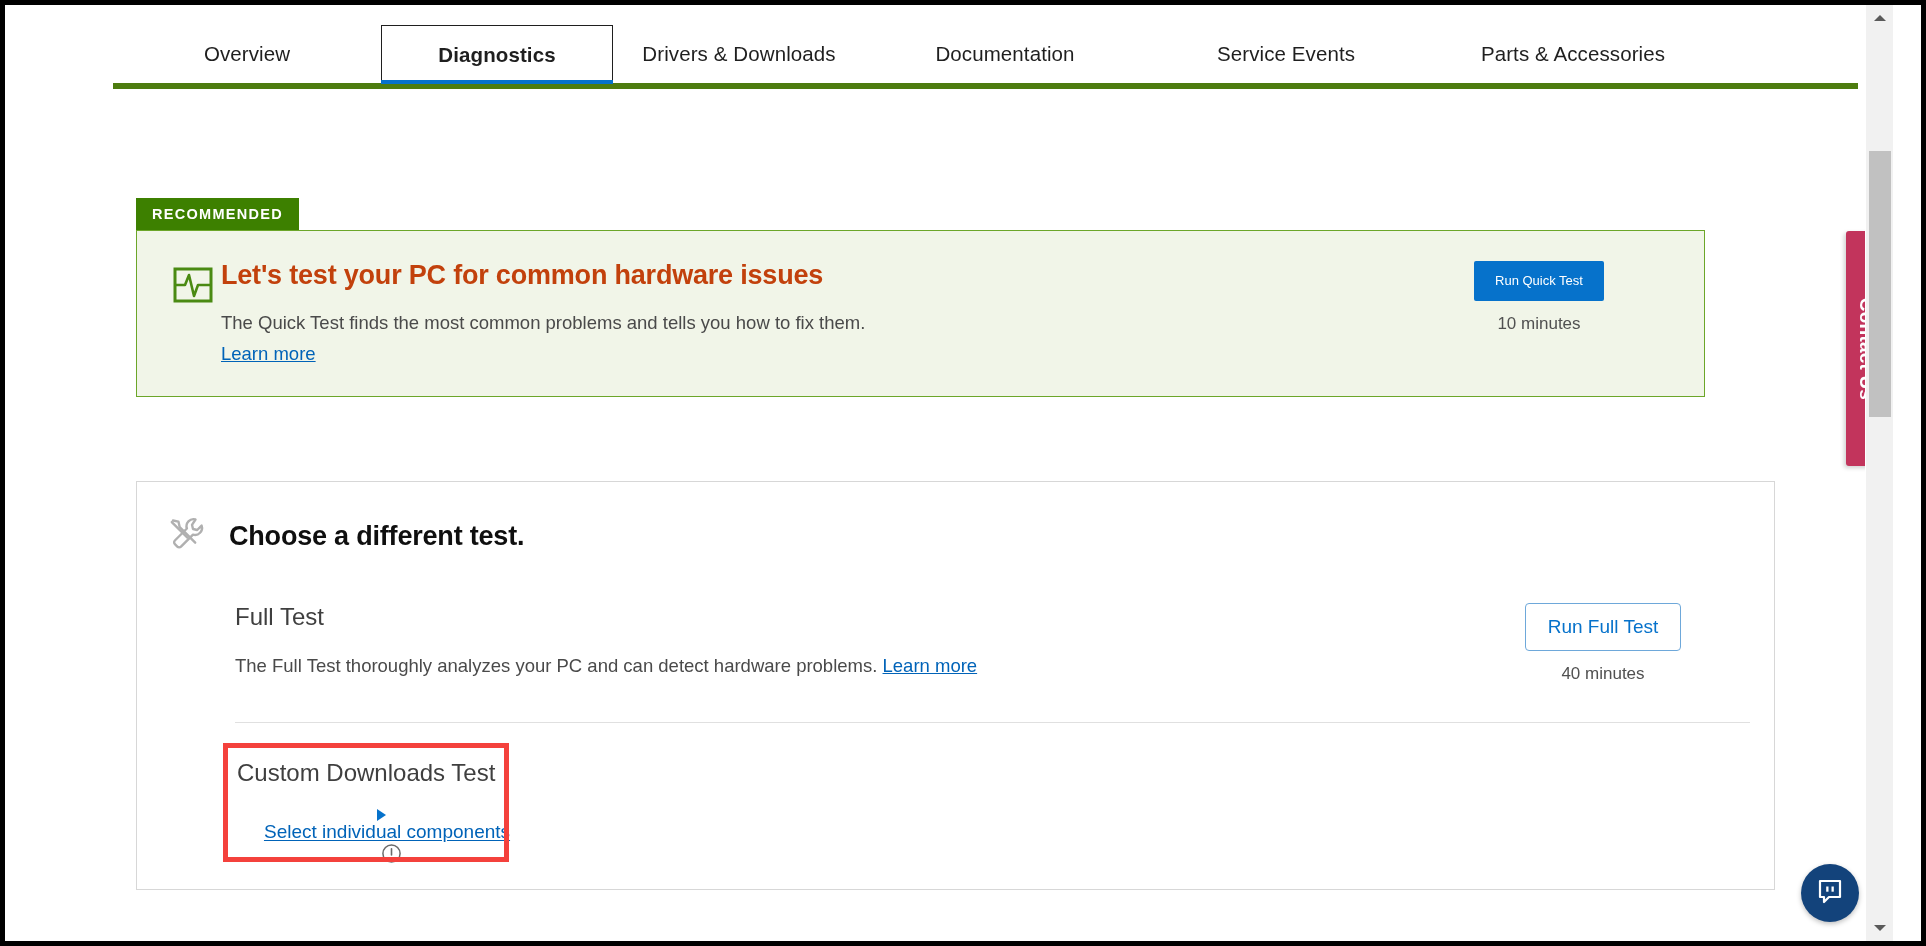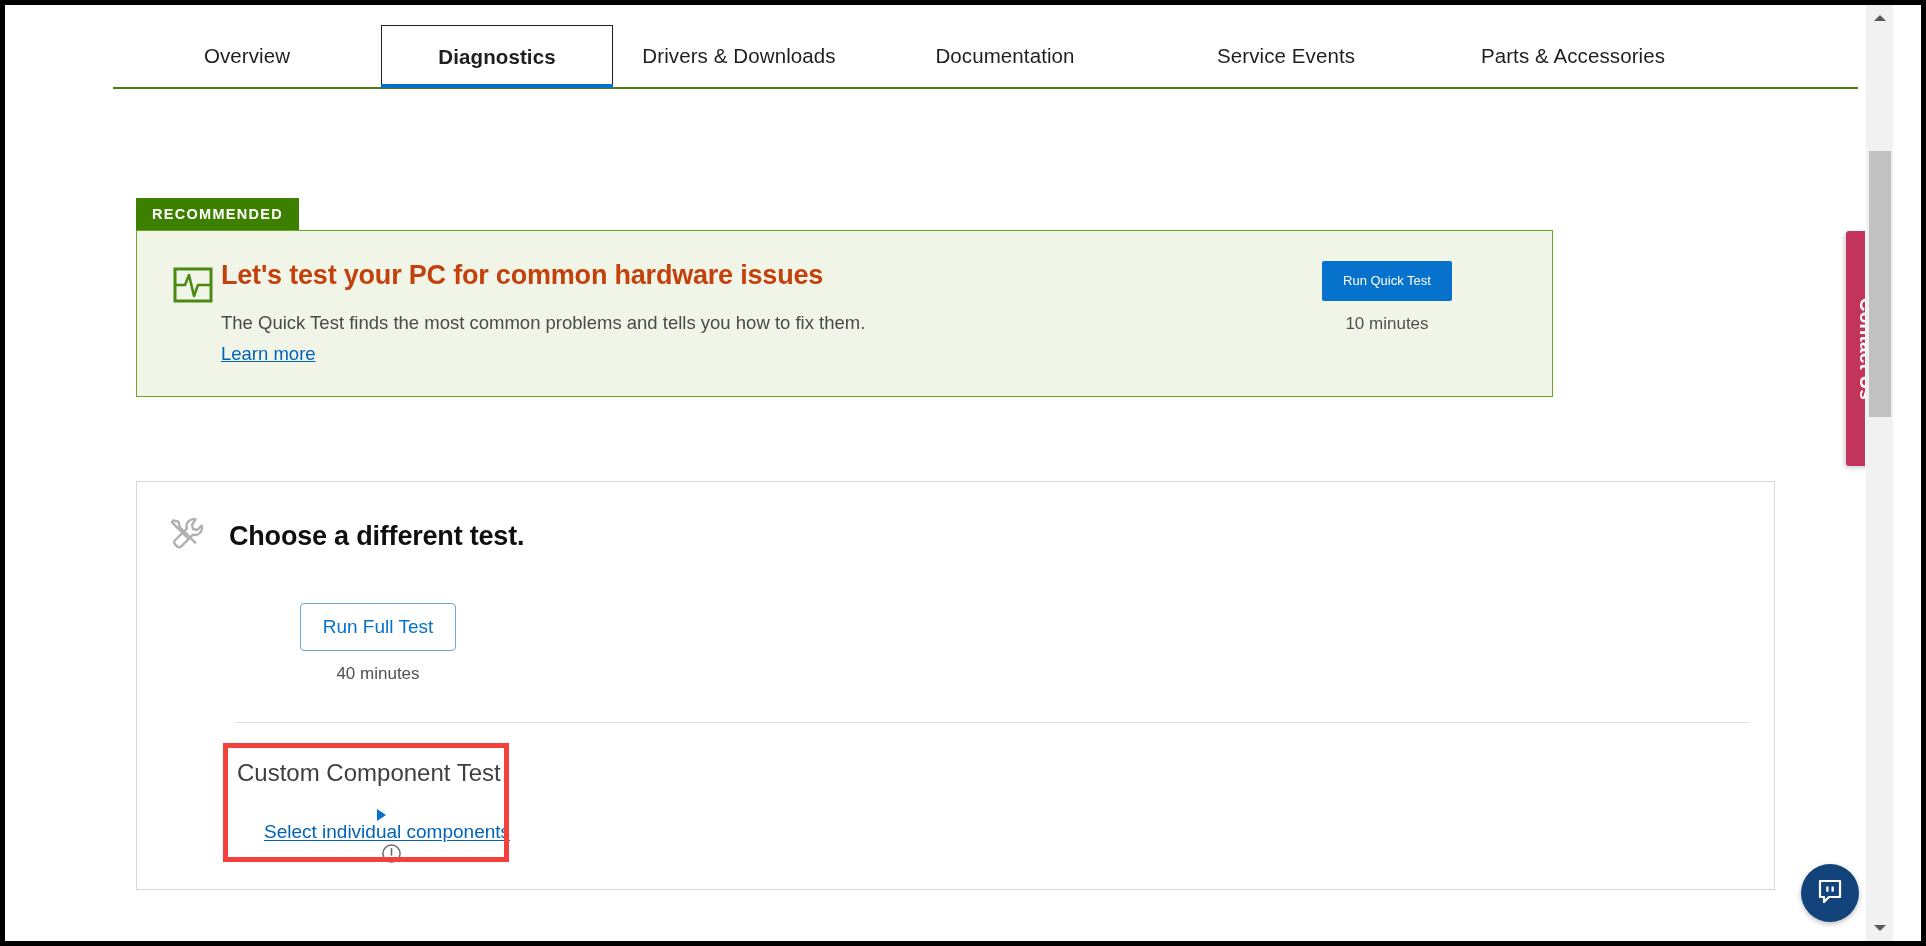--- a/index.html
+++ b/index.html
@@ -22,21 +22,21 @@
     width: 1888px; height: 936px;
     background: #ffffff;
     overflow: hidden;
   }
 
   
   .tabbar {
     position: absolute;
     left: 108px; top: 20px;
     width: 1745px; height: 64px;
-    border-bottom: 2px solid #4d7c0f;
+    border-bottom: 6px solid #4d7c0f;
     display: flex;
     align-items: stretch;
   }
   .tab {
     position: relative;
     display: flex; align-items: center; justify-content: center;
     font-size: 20.5px;
     color: #1f1f1f;
     letter-spacing: .1px;
     white-space: nowrap;
@@ -61,21 +61,21 @@
     position: absolute;
     left: -1px; right: -1px; bottom: -1px;
     height: 4px;
     background: #0672cb;
   }
 
   
   .rec-wrap {
     position: absolute;
     left: 131px; top: 193px;
-    width: 1417px;
+    width: 1569px;
   }
   .rec-badge {
     display: inline-block;
     background: #3d8000;
     color: #ffffff;
     font-size: 14.5px;
     font-weight: bold;
     letter-spacing: 1.3px;
     padding: 9px 16px 8px 16px;
     line-height: 1;
@@ -379,31 +379,38 @@
               <path d="M30.5 6.5a7 7 0 0 0-8.6 9l-12 12a2.6 2.6 0 0 0 0 3.7l2.4 2.4a2.6 2.6 0 0 0 3.7 0l12-12a7 7 0 0 0 8.6-9l-4.4 4.4-4.2-1-1-4.2z"></path>
               <path d="M8 7.5l5.5 1.2 1.2 5.5 15.5 15.5"></path>
               <path d="M6.8 9.1L22.4 24.6"></path>
             </g>
           </svg>
         </div>
         <div class="choose-title">Choose a different test.</div>
       </div>
 
       <div class="test-row">
+        <div class="test-body">
+          <div class="test-name">Full Test</div>
+          <div class="test-desc">
+            <span>The Full Test thoroughly analyzes your PC and can detect hardware problems.</span>
+            <a class="inline-link">Learn more</a>
+          </div>
+        </div>
         <div class="test-action">
           <button class="btn-secondary">Run Full Test</button>
           <div class="action-time">40 minutes</div>
         </div>
       </div>
     </div>
 
     <div class="divider"></div>
 
     <div class="custom-block">
-      <div class="custom-title">Custom Component Test</div>
+      <div class="custom-title">Custom Downloads Test</div>
       <div class="custom-select">
         <span class="caret"></span>
         <span class="custom-select-label">Select individual components</span>
         <span class="info-icon">
           <svg width="21" height="21" viewBox="0 0 21 21" aria-hidden="true">
             <circle cx="10.5" cy="10.5" r="8.6" fill="none" stroke="#6a6a6a" stroke-width="1.5"></circle>
             <line x1="10.5" y1="5.8" x2="10.5" y2="12" stroke="#6a6a6a" stroke-width="1.6" stroke-linecap="round"></line>
             <circle cx="10.5" cy="15.1" r="1.05" fill="#6a6a6a"></circle>
           </svg>
         </span>

